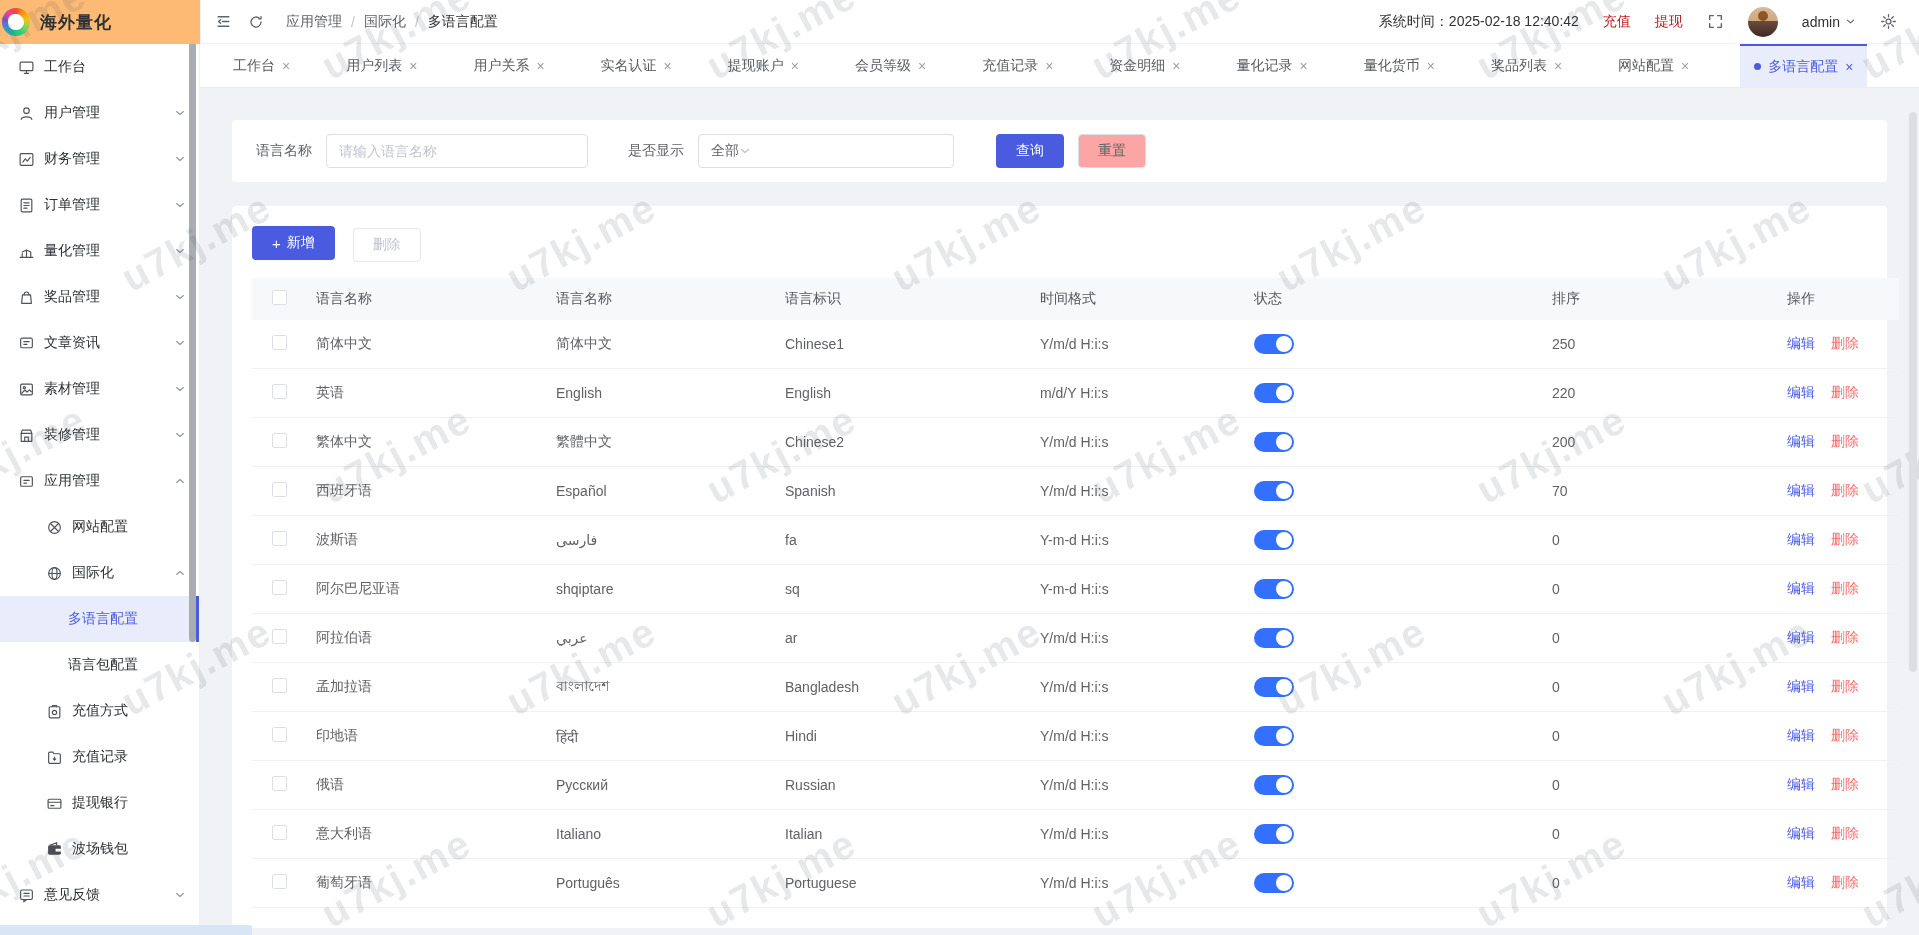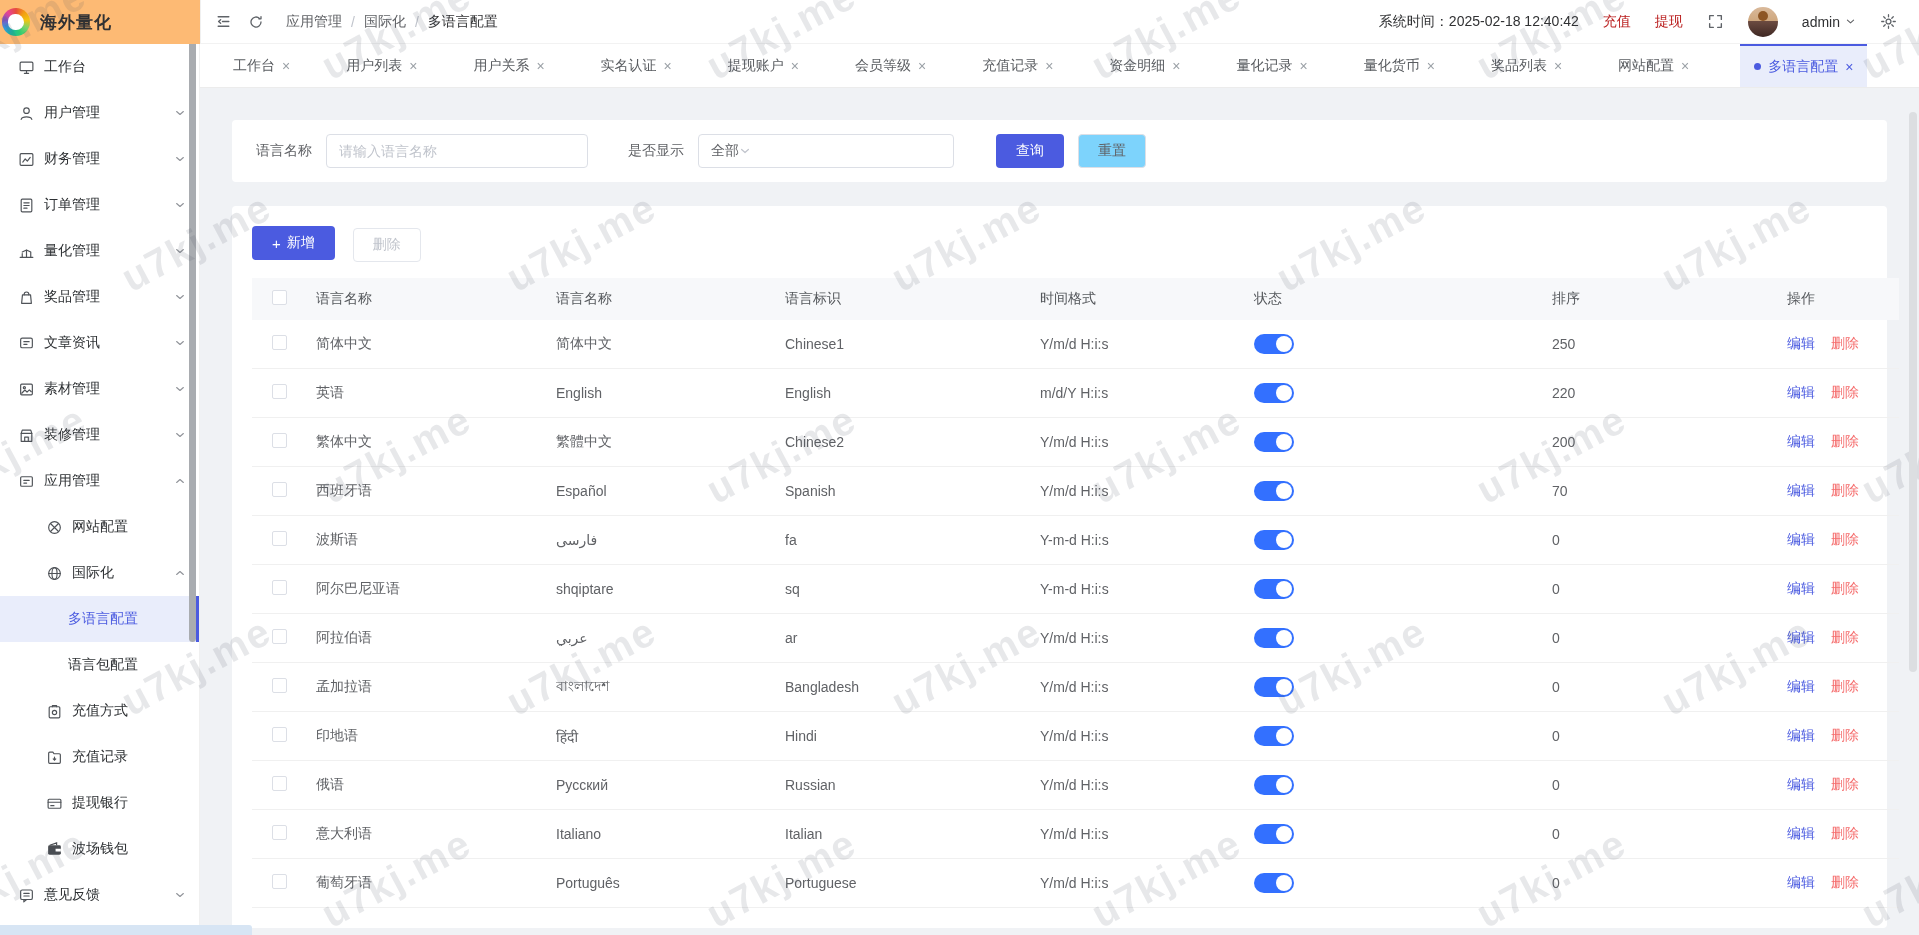--- a/index.html
+++ b/index.html
@@ -64,21 +64,21 @@
     font-size:14px; color:#606266; outline:none; font-family:inherit; }
   .f-input::placeholder { color:#c0c4cc; }
   .gap1 { width:40px; }
   .f-select { width:256px; height:34px; border:1px solid #dcdfe6; border-radius:4px; display:flex;
     align-items:center; padding:0 12px; cursor:pointer; background:#fff; }
   .f-select .sel-val { color:#606266; }
   .gap2 { width:42px; }
   .btn { height:34px; border-radius:4px; display:inline-flex; align-items:center; justify-content:center;
     padding:0 19px; font-size:14px; cursor:pointer; border:1px solid transparent; white-space:nowrap; }
   .btn-primary { background:#4b5be0; color:#fff; }
-  .btn-plain { background:#7dd3fc; border-color:#dcdfe6; color:#606266; margin-left:14px; }
+  .btn-plain { background:#fca5a5; border-color:#dcdfe6; color:#606266; margin-left:14px; }
   .btn-disabled { background:#fff; border-color:#e4e7ed; color:#c0c4cc; margin-left:14px; cursor:not-allowed; }
   .btn .plus { margin-right:6px; font-size:15px; }
 
   .table-card { background:#fff; border-radius:4px; margin-top:24px; padding:20px; min-height:700px; }
   table { width:100%; border-collapse:collapse; table-layout:fixed; margin-top:16px; }
   thead th { background:#f7f8fa; height:42px; font-weight:500; color:#55585c; text-align:left; font-size:14px; }
   tbody td { height:49px; border-bottom:1px solid #f0f0f0; color:#606266; overflow:hidden; white-space:nowrap; }
   th,td { padding:0 8px 0 0; }
   .col-check { padding-left:20px !important; }
   .checkbox { width:15px; height:15px; border:1px solid #dcdfe6; border-radius:2px; background:#fff; display:inline-block; cursor:pointer; }

